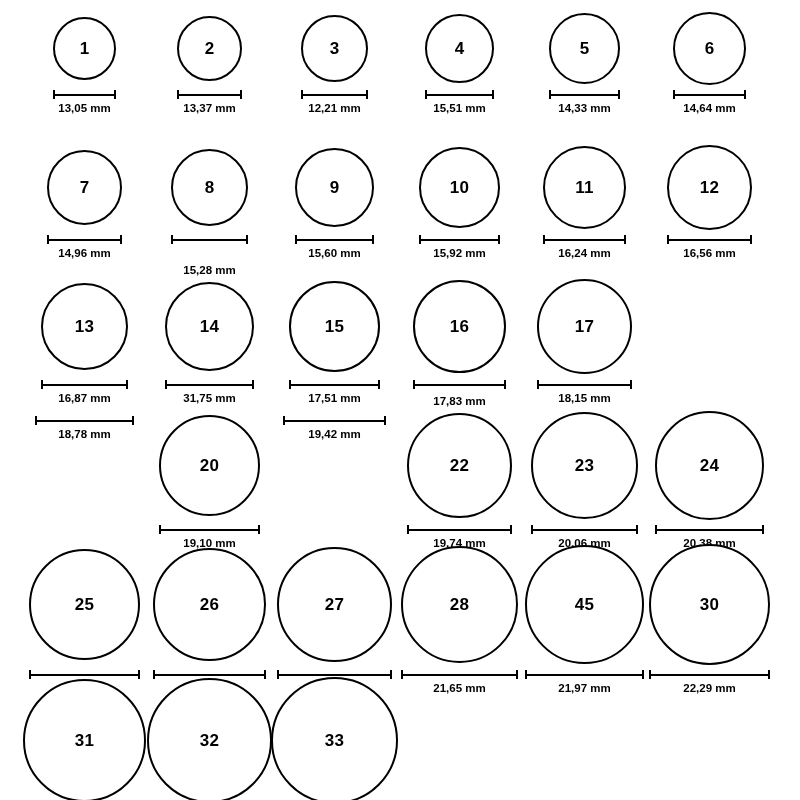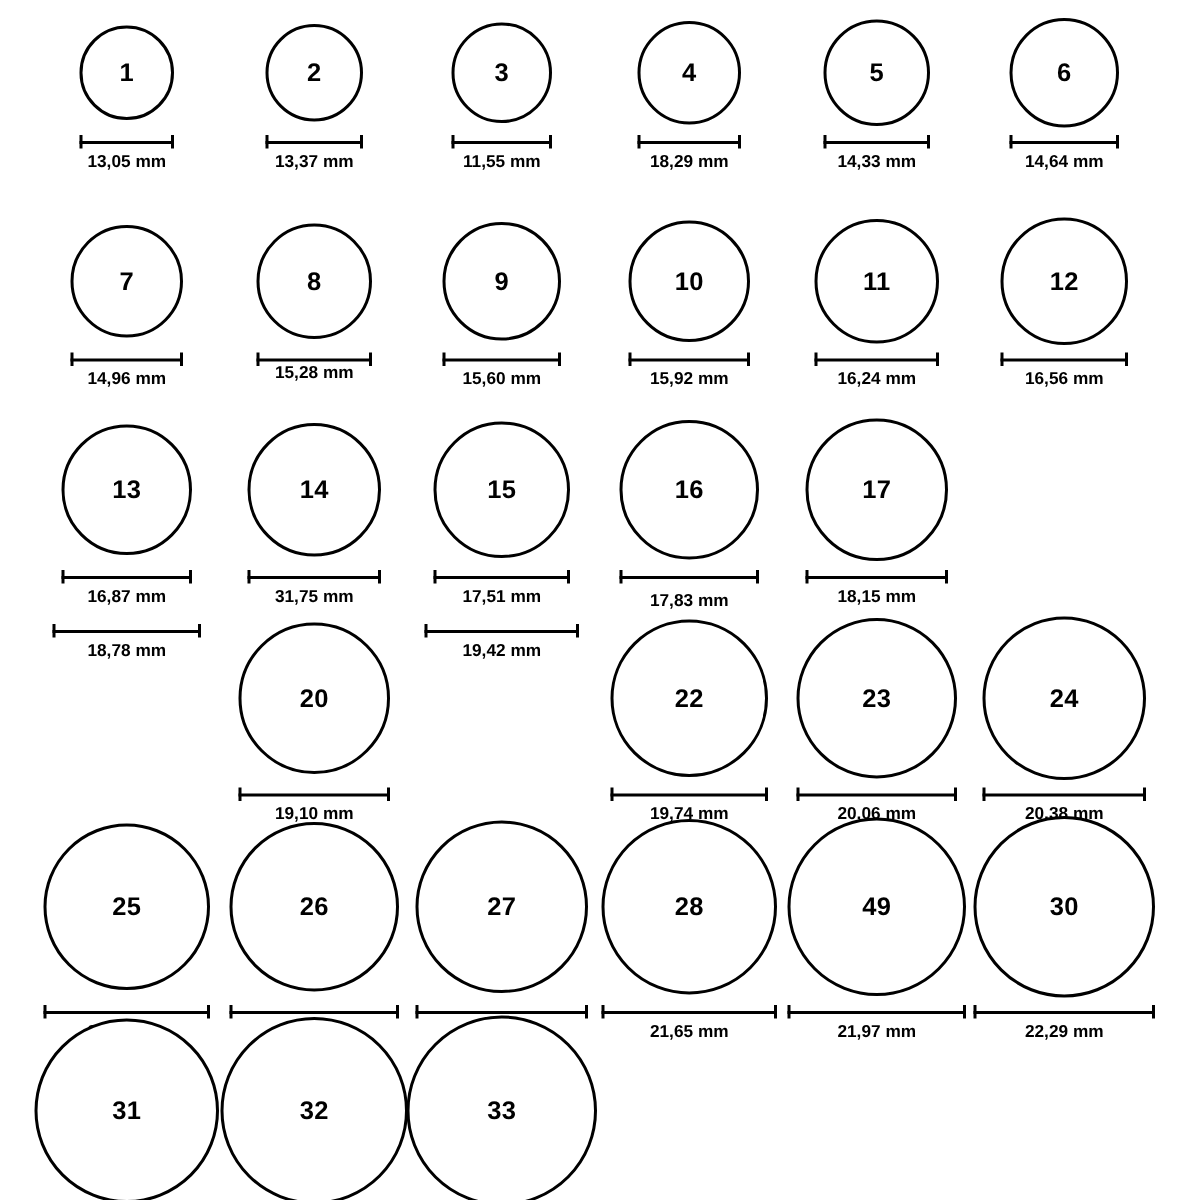--- a/index.html
+++ b/index.html
@@ -123,34 +123,34 @@
         <div class="ring-wrap" style="height: 73px; width: 67px;">
           <div class="ring" style="width: 67px; height: 67px;">
             <span class="ring-label">3</span>
           </div>
         </div>
         <div class="measure" style="width: 67px; margin-top: 5px;">
           <div class="bar"></div>
           <div class="tick left"></div>
           <div class="tick right"></div>
         </div>
-        <div class="mm-label" style="margin-top: 4px;">11,55 mm</div>
+        <div class="mm-label" style="margin-top: 4px;">12,21 mm</div>
       </div>
       <div class="cell">
         <div class="ring-wrap" style="height: 73px; width: 69px;">
           <div class="ring" style="width: 69px; height: 69px;">
             <span class="ring-label">4</span>
           </div>
         </div>
         <div class="measure" style="width: 69px; margin-top: 5px;">
           <div class="bar"></div>
           <div class="tick left"></div>
           <div class="tick right"></div>
         </div>
-        <div class="mm-label" style="margin-top: 4px;">18,29 mm</div>
+        <div class="mm-label" style="margin-top: 4px;">15,51 mm</div>
       </div>
       <div class="cell">
         <div class="ring-wrap" style="height: 73px; width: 71px;">
           <div class="ring" style="width: 71px; height: 71px;">
             <span class="ring-label">5</span>
           </div>
         </div>
         <div class="measure" style="width: 71px; margin-top: 5px;">
           <div class="bar"></div>
           <div class="tick left"></div>
@@ -190,21 +190,21 @@
         <div class="ring-wrap" style="height: 85px; width: 77px;">
           <div class="ring" style="width: 77px; height: 77px;">
             <span class="ring-label">8</span>
           </div>
         </div>
         <div class="measure" style="width: 77px; margin-top: 5px;">
           <div class="bar"></div>
           <div class="tick left"></div>
           <div class="tick right"></div>
         </div>
-        <div class="mm-label" style="margin-top: 0;">15,28 mm</div>
+        <div class="mm-label" style="margin-top: 21px;">15,28 mm</div>
       </div>
       <div class="cell">
         <div class="ring-wrap" style="height: 85px; width: 79px;">
           <div class="ring" style="width: 79px; height: 79px;">
             <span class="ring-label">9</span>
           </div>
         </div>
         <div class="measure" style="width: 79px; margin-top: 5px;">
           <div class="bar"></div>
           <div class="tick left"></div>
@@ -438,21 +438,21 @@
         <div class="measure" style="width: 117px; margin-top: 5px;">
           <div class="bar"></div>
           <div class="tick left"></div>
           <div class="tick right"></div>
         </div>
         <div class="mm-label" style="margin-top: 4px;">21,65 mm</div>
       </div>
       <div class="cell">
         <div class="ring-wrap" style="height: 121px; width: 119px;">
           <div class="ring" style="width: 119px; height: 119px;">
-            <span class="ring-label">49</span>
+            <span class="ring-label">45</span>
           </div>
         </div>
         <div class="measure" style="width: 119px; margin-top: 5px;">
           <div class="bar"></div>
           <div class="tick left"></div>
           <div class="tick right"></div>
         </div>
         <div class="mm-label" style="margin-top: 4px;">21,97 mm</div>
       </div>
       <div class="cell">

